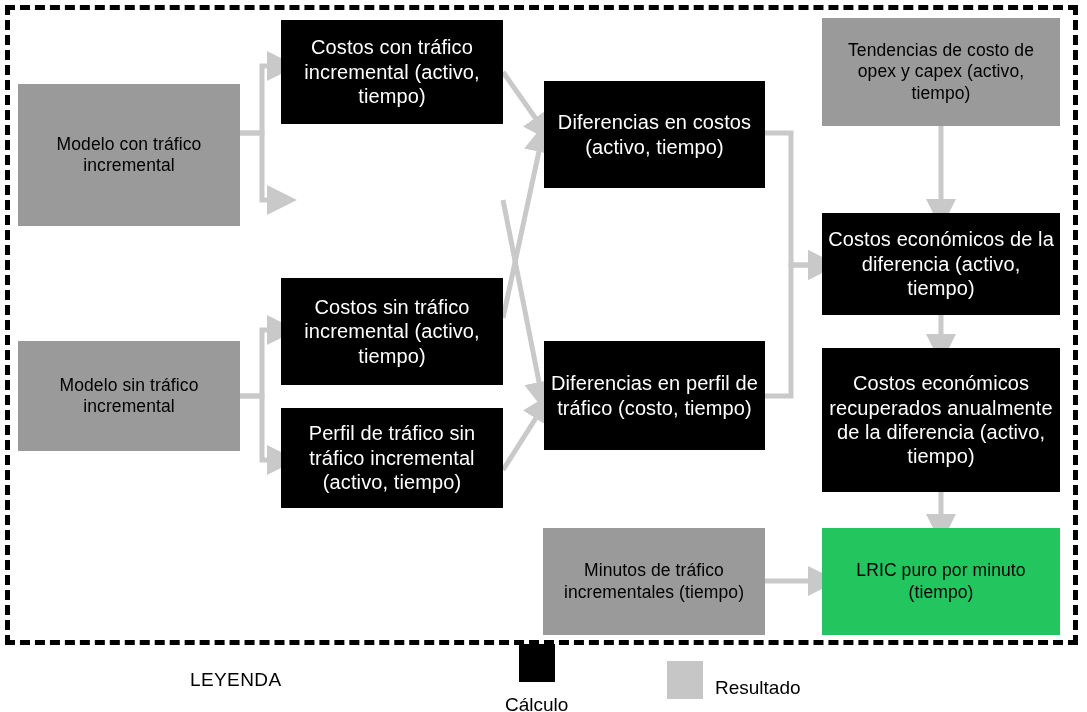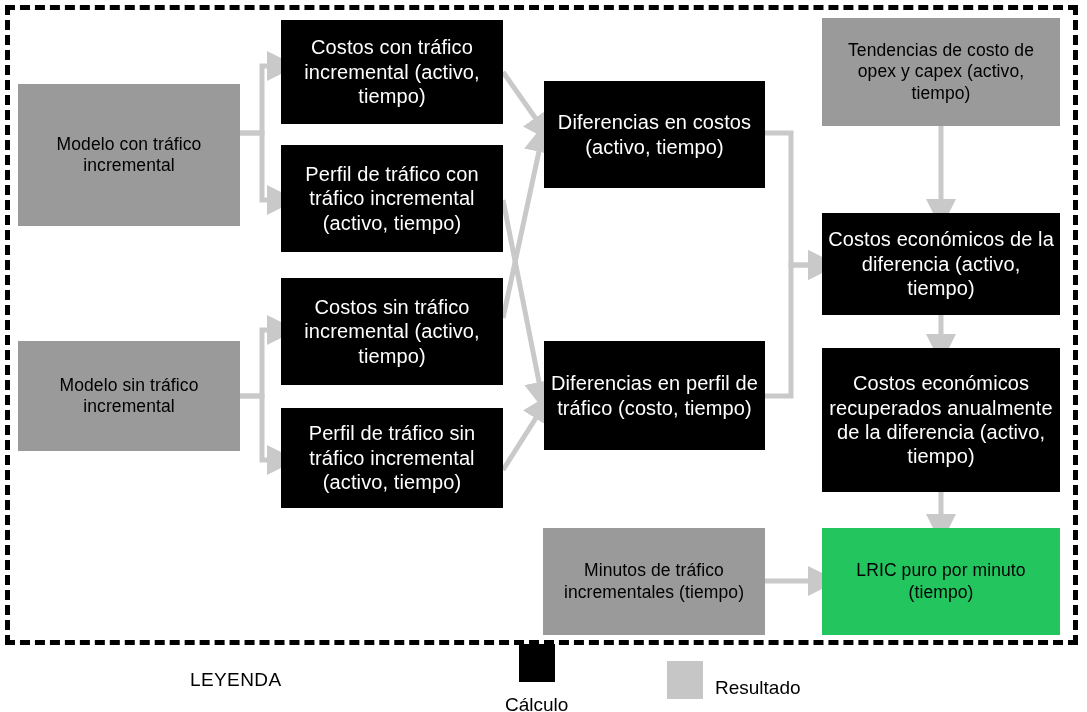--- a/index.html
+++ b/index.html
@@ -136,23 +136,20 @@
   </svg>
 
   <div class="node input" style="left:18px;  top:84px;  width:222px; height:142px;">
     <span>Modelo con tráfico incremental</span>
   </div>
 
   <div class="node calc" style="left:281px; top:20px;  width:222px; height:104px;">
     <span>Costos con tráfico incremental (activo, tiempo)</span>
   </div>
 
-  <div class="node calc" style="left:281px; top:145px; width:222px; height:107px;">
-    <span>Perfil de tráfico con tráfico incremental (activo, tiempo)</span>
-  </div>
 
   <div class="node input" style="left:18px;  top:341px; width:222px; height:110px;">
     <span>Modelo sin tráfico incremental</span>
   </div>
 
   <div class="node calc" style="left:281px; top:278px; width:222px; height:107px;">
     <span>Costos sin tráfico incremental (activo, tiempo)</span>
   </div>
 
   <div class="node calc" style="left:281px; top:408px; width:222px; height:100px;">

